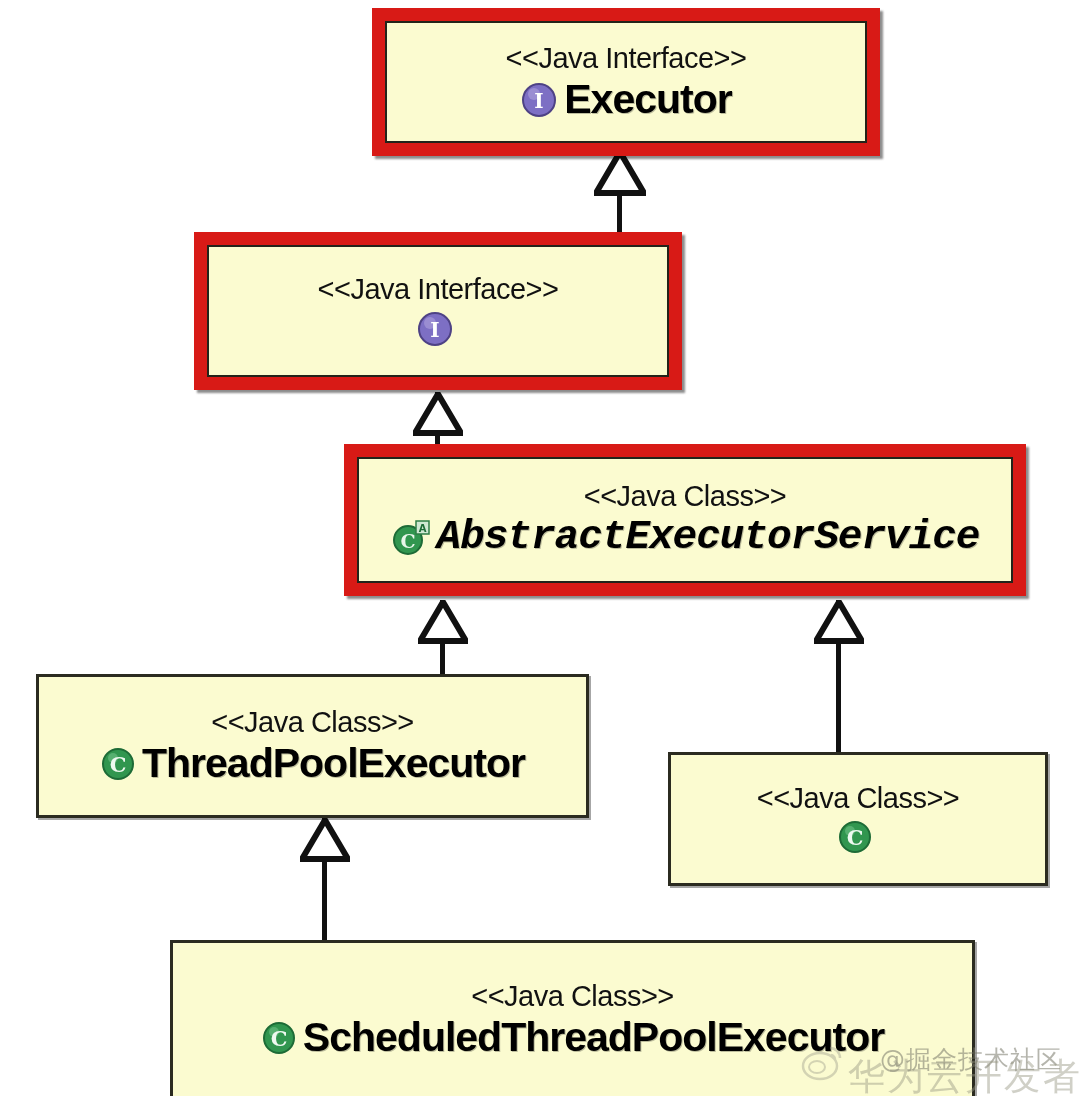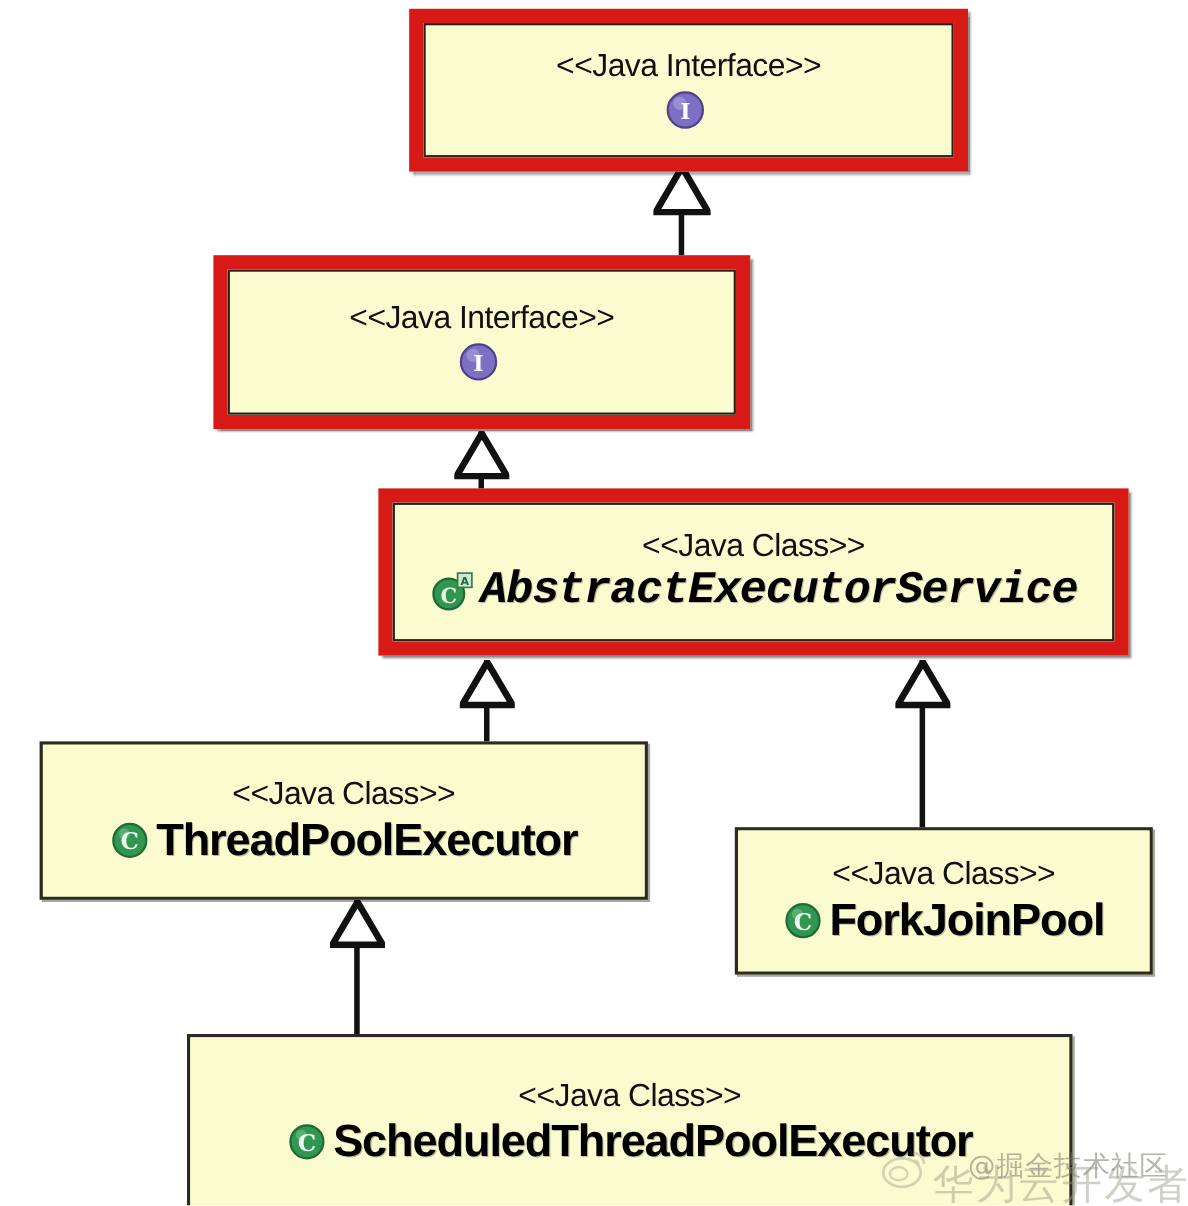--- a/index.html
+++ b/index.html
@@ -167,20 +167,21 @@
     <div class="inner">
       <div class="stereotype">&lt;&lt;Java Interface&gt;&gt;</div>
       <div class="namerow">
         <span class="icon">
           <svg width="38" height="38" viewBox="0 0 38 38">
             <circle cx="19" cy="19" r="16" fill="#7d6fc4" stroke="#4e4285" stroke-width="2"></circle>
             <circle cx="14" cy="13" r="6" fill="#a79ad8" opacity="0.7"></circle>
             <text x="19" y="27" font-family="DejaVu Serif, serif" font-size="20" font-weight="bold" fill="#ffffff" text-anchor="middle">I</text>
           </svg>
         </span>
+        <span class="cname">Executor</span>
       </div>
     </div>
   </div>
 
   <div class="node highlight" style="left:194px; top:232px; width:488px; height:158px;">
     <div class="inner">
       <div class="stereotype">&lt;&lt;Java Interface&gt;&gt;</div>
       <div class="namerow">
         <span class="icon">
           <svg width="38" height="38" viewBox="0 0 38 38">
@@ -230,21 +231,20 @@
     <div class="inner">
       <div class="stereotype">&lt;&lt;Java Class&gt;&gt;</div>
       <div class="namerow">
         <span class="icon">
           <svg width="36" height="36" viewBox="0 0 36 36">
             <circle cx="18" cy="18" r="15" fill="#31964f" stroke="#1d6b36" stroke-width="2"></circle>
             <circle cx="13" cy="12" r="5" fill="#6fc187" opacity="0.6"></circle>
             <text x="18" y="26" font-family="DejaVu Serif, serif" font-size="21" font-weight="bold" fill="#eef9f0" text-anchor="middle">C</text>
           </svg>
         </span>
-        <span class="cname">ForkJoinPool</span>
       </div>
     </div>
   </div>
 
   <div class="node plain" style="left:170px; top:940px; width:805px; height:160px;">
     <div class="inner">
       <div class="stereotype">&lt;&lt;Java Class&gt;&gt;</div>
       <div class="namerow">
         <span class="icon">
           <svg width="36" height="36" viewBox="0 0 36 36">

